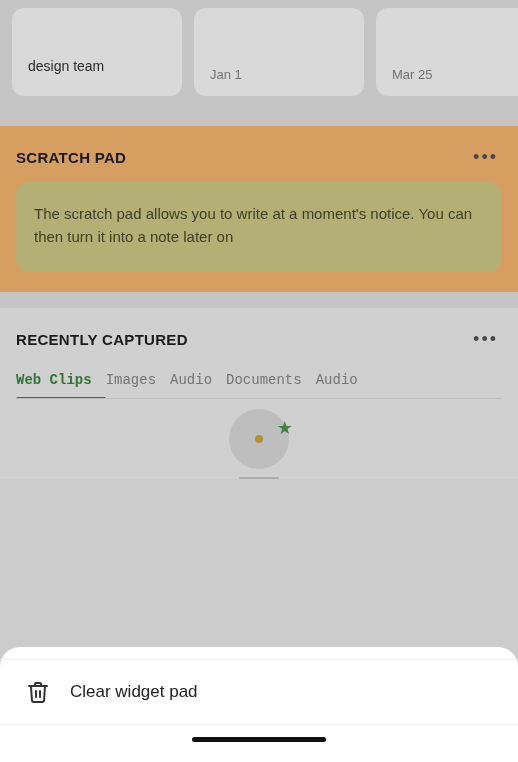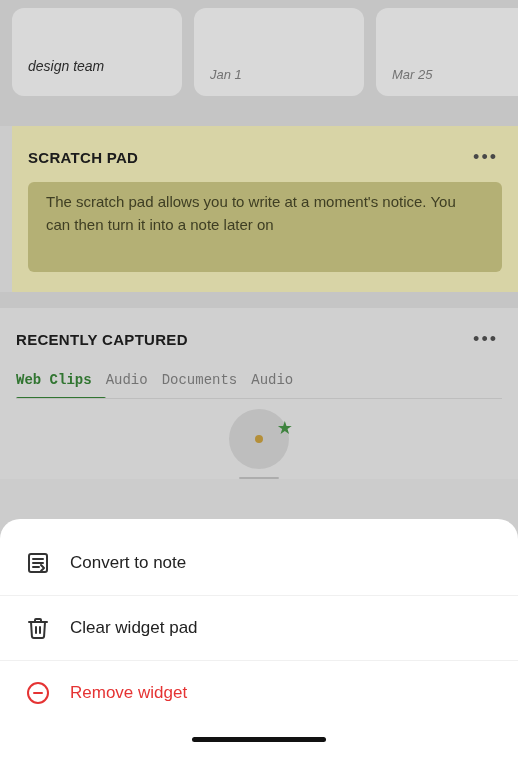--- a/index.html
+++ b/index.html
@@ -17,21 +17,20 @@
       background: #e8e8e8;
       padding: 0 0 16px 0;
       overflow: hidden;
       height: 110px;
     }
     .cards-scroll {
       display: flex;
       gap: 12px;
       padding: 8px 12px;
       overflow-x: visible;
-      font-style: italic;
     }
     .card {
       background: #fff;
       border-radius: 12px;
       padding: 14px 16px;
       min-width: 170px;
       height: 88px;
       flex-shrink: 0;
       display: flex;
       flex-direction: column;
@@ -49,23 +48,22 @@
     }
 
     
     .section-divider {
       background: #e8e8e8;
       height: 16px;
     }
 
     
     .scratch-pad-section {
-      background: #fef9c3;
+      background: #fdba74;
       padding: 20px 16px 20px 16px;
-      margin-left: 12px;
     }
     .section-header {
       display: flex;
       justify-content: space-between;
       align-items: center;
       margin-bottom: 14px;
     }
     .section-title {
       font-size: 15px;
       font-weight: 700;
@@ -75,22 +73,22 @@
     .more-btn {
       cursor: pointer;
       color: #555;
       font-size: 18px;
       letter-spacing: 2px;
       line-height: 1;
       padding: 2px 4px;
     }
     .scratch-pad-card {
       background: #d4cf8a;
-      border-radius: 6px;
-      padding: 8px 18px;
+      border-radius: 14px;
+      padding: 20px 18px;
       min-height: 90px;
     }
     .scratch-pad-text {
       font-size: 15px;
       color: #4a4a2a;
       line-height: 1.55;
     }
 
     
     .recently-captured-section {
@@ -287,20 +285,23 @@
 <div class="recently-captured-section">
   <div class="section-header">
     <span class="section-title">RECENTLY CAPTURED</span>
     <span class="more-btn">•••</span>
   </div>
   <div class="tabs-row">
     <div class="tab active">
       <span>Web Clips</span>
     </div>
     <div class="tab">
+      <span>Images</span>
+    </div>
+    <div class="tab">
       <span>Audio</span>
     </div>
     <div class="tab">
       <span>Documents</span>
     </div>
     <div class="tab">
       <span>Audio</span>
     </div>
   </div>
   <div class="tab-content">
@@ -310,57 +311,34 @@
     </div>
     <div class="dot-line"></div>
   </div>
 </div>
 
 <div class="overlay"></div>
 
 <div class="bottom-sheet">
   <div class="bottom-sheet-handle"></div>
 
-  <div class="menu-item">
-    <div class="menu-item-icon">
-
-      <svg width="24" height="24" viewBox="0 0 24 24" fill="none" stroke="#333" stroke-width="2" stroke-linecap="round" stroke-linejoin="round">
-        <rect x="3" y="3" width="18" height="18" rx="2" stroke="#333" fill="none"></rect>
-        <line x1="7" y1="8" x2="17" y2="8"></line>
-        <line x1="7" y1="12" x2="17" y2="12"></line>
-        <line x1="7" y1="16" x2="13" y2="16"></line>
-        <polyline points="15,14 18,17 15,20" fill="none" stroke="#333"></polyline>
-      </svg>
-    </div>
-    <span class="menu-item-label">Convert to note</span>
-  </div>
 
   <div class="menu-divider"></div>
 
   <div class="menu-item">
     <div class="menu-item-icon">
 
       <svg width="24" height="24" viewBox="0 0 24 24" fill="none" stroke="#333" stroke-width="2" stroke-linecap="round" stroke-linejoin="round">
         <polyline points="3,6 5,6 21,6"></polyline>
         <path d="M19,6 L18.1,20a2,2,0,0,1-2,1.9H7.9a2,2,0,0,1-2-1.9L5,6"></path>
         <path d="M10,11v6"></path>
         <path d="M14,11v6"></path>
         <path d="M9,6V4a1,1,0,0,1,1-1h4a1,1,0,0,1,1,1V6"></path>
       </svg>
     </div>
     <span class="menu-item-label">Clear widget pad</span>
   </div>
 
   <div class="menu-divider"></div>
 
-  <div class="menu-item">
-    <div class="menu-item-icon red">
-
-      <svg width="24" height="24" viewBox="0 0 24 24" fill="none" stroke="#e53333" stroke-width="2" stroke-linecap="round" stroke-linejoin="round">
-        <circle cx="12" cy="12" r="10"></circle>
-        <line x1="8" y1="12" x2="16" y2="12"></line>
-      </svg>
-    </div>
-    <span class="menu-item-label red">Remove widget</span>
-  </div>
 
   <div class="home-indicator"></div>
 </div>
 
 </body></html>

